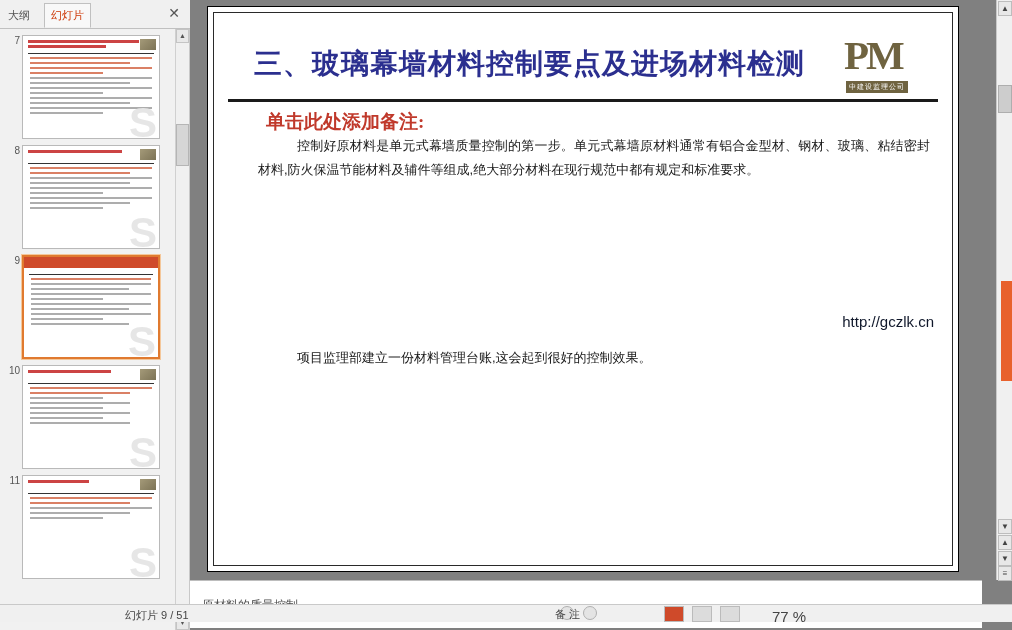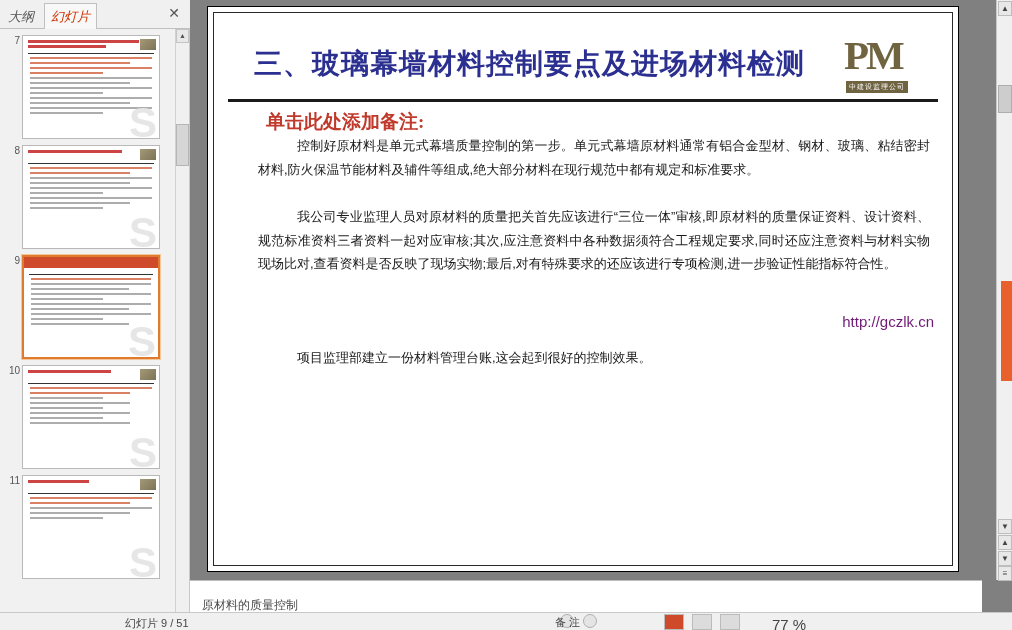--- a/index.html
+++ b/index.html
@@ -24,25 +24,24 @@
     border-right: 1px solid #c8c8c8;
   }
   #tab-bar {
     position: absolute; left: 0; top: 0;
     width: 190px; height: 29px;
     background: #f0f0f0;
     border-bottom: 1px solid #c0c0c0;
   }
   .tab {
     position: absolute; top: 4px;
-    font-size: 13px;
+    font-size: 11px;
     color: #333;
     padding: 4px 6px;
     cursor: default;
-    font-style: italic;
   }
   .tab.inactive { left: 2px; color: #555; }
   .tab.active {
     left: 38px;
     color: #cc3300;
     border: 1px solid #c0c0c0;
     border-bottom: 1px solid #f1f1f1;
     background: #f8f8f8;
     top: 3px;
     margin-left: 6px;
@@ -197,21 +196,21 @@
     line-height: 23.5px;
     color: #1a1a1a;
     text-align: justify;
     text-indent: 39px;
   }
   #para1 { top: 121px; }
   #para2 { top: 192px; }
   #para3 { top: 333px; }
   #watermark {
     position: absolute; right: 18px; top: 300px;
-    font-size: 15px; color: #701a75;
+    font-size: 15px; color: #0f172a;
     font-family: "Liberation Sans", sans-serif;
   }
   #bigwm {
     position: absolute; right: -30px; bottom: -120px;
     font-size: 300px; font-weight: bold;
     color: #efefef; line-height: 1;
     z-index: -1;
   }
 
   
@@ -250,21 +249,21 @@
   #main-scroll .a-next { bottom: 14px; }
   #main-scroll .a-multi { bottom: -1px; }
   #orange-marker {
     position: absolute; right: 0; top: 281px;
     width: 11px; height: 100px;
     background: #e8612c;
   }
 
   
   #status-bar {
-    position: absolute; left: 0; bottom: 0;
+    position: absolute; left: 0; bottom: 8px;
     width: 1012px; height: 18px;
     background: #f0f0f0;
     border-top: 1px solid #c9c9c9;
     font-size: 11px; color: #444;
   }
   #status-left {
     position: absolute; left: 125px; top: 3px;
     font-size: 11px; color: #444;
   }
   #status-center {
@@ -440,21 +439,20 @@
         <div id="slide-logo">
           <div class="lg-text">PM</div>
           <div class="lg-sub">中建设监理公司</div>
         </div>
 
         <div id="title-rule"></div>
 
         <div id="slide-subtitle">单击此处添加备注:</div>
 
         <div class="para" id="para1">控制好原材料是单元式幕墙质量控制的第一步。单元式幕墙原材料通常有铝合金型材、钢材、玻璃、粘结密封材料,防火保温节能材料及辅件等组成,绝大部分材料在现行规范中都有规定和标准要求。</div>
-        <div class="para" id="para2">我公司专业监理人员对原材料的质量把关首先应该进行“三位一体”审核,即原材料的质量保证资料、设计资料、规范标准资料三者资料一起对应审核;其次,应注意资料中各种数据须符合工程规定要求,同时还应注意资料与材料实物现场比对,查看资料是否反映了现场实物;最后,对有特殊要求的还应该进行专项检测,进一步验证性能指标符合性。</div>
         <div class="para" id="para3">项目监理部建立一份材料管理台账,这会起到很好的控制效果。</div>
 
         <div id="watermark">http://gczlk.cn</div>
       </div>
     </div>
 
     <div id="notes-pane">
       <div id="notes-text">原材料的质量控制</div>
     </div>
 

